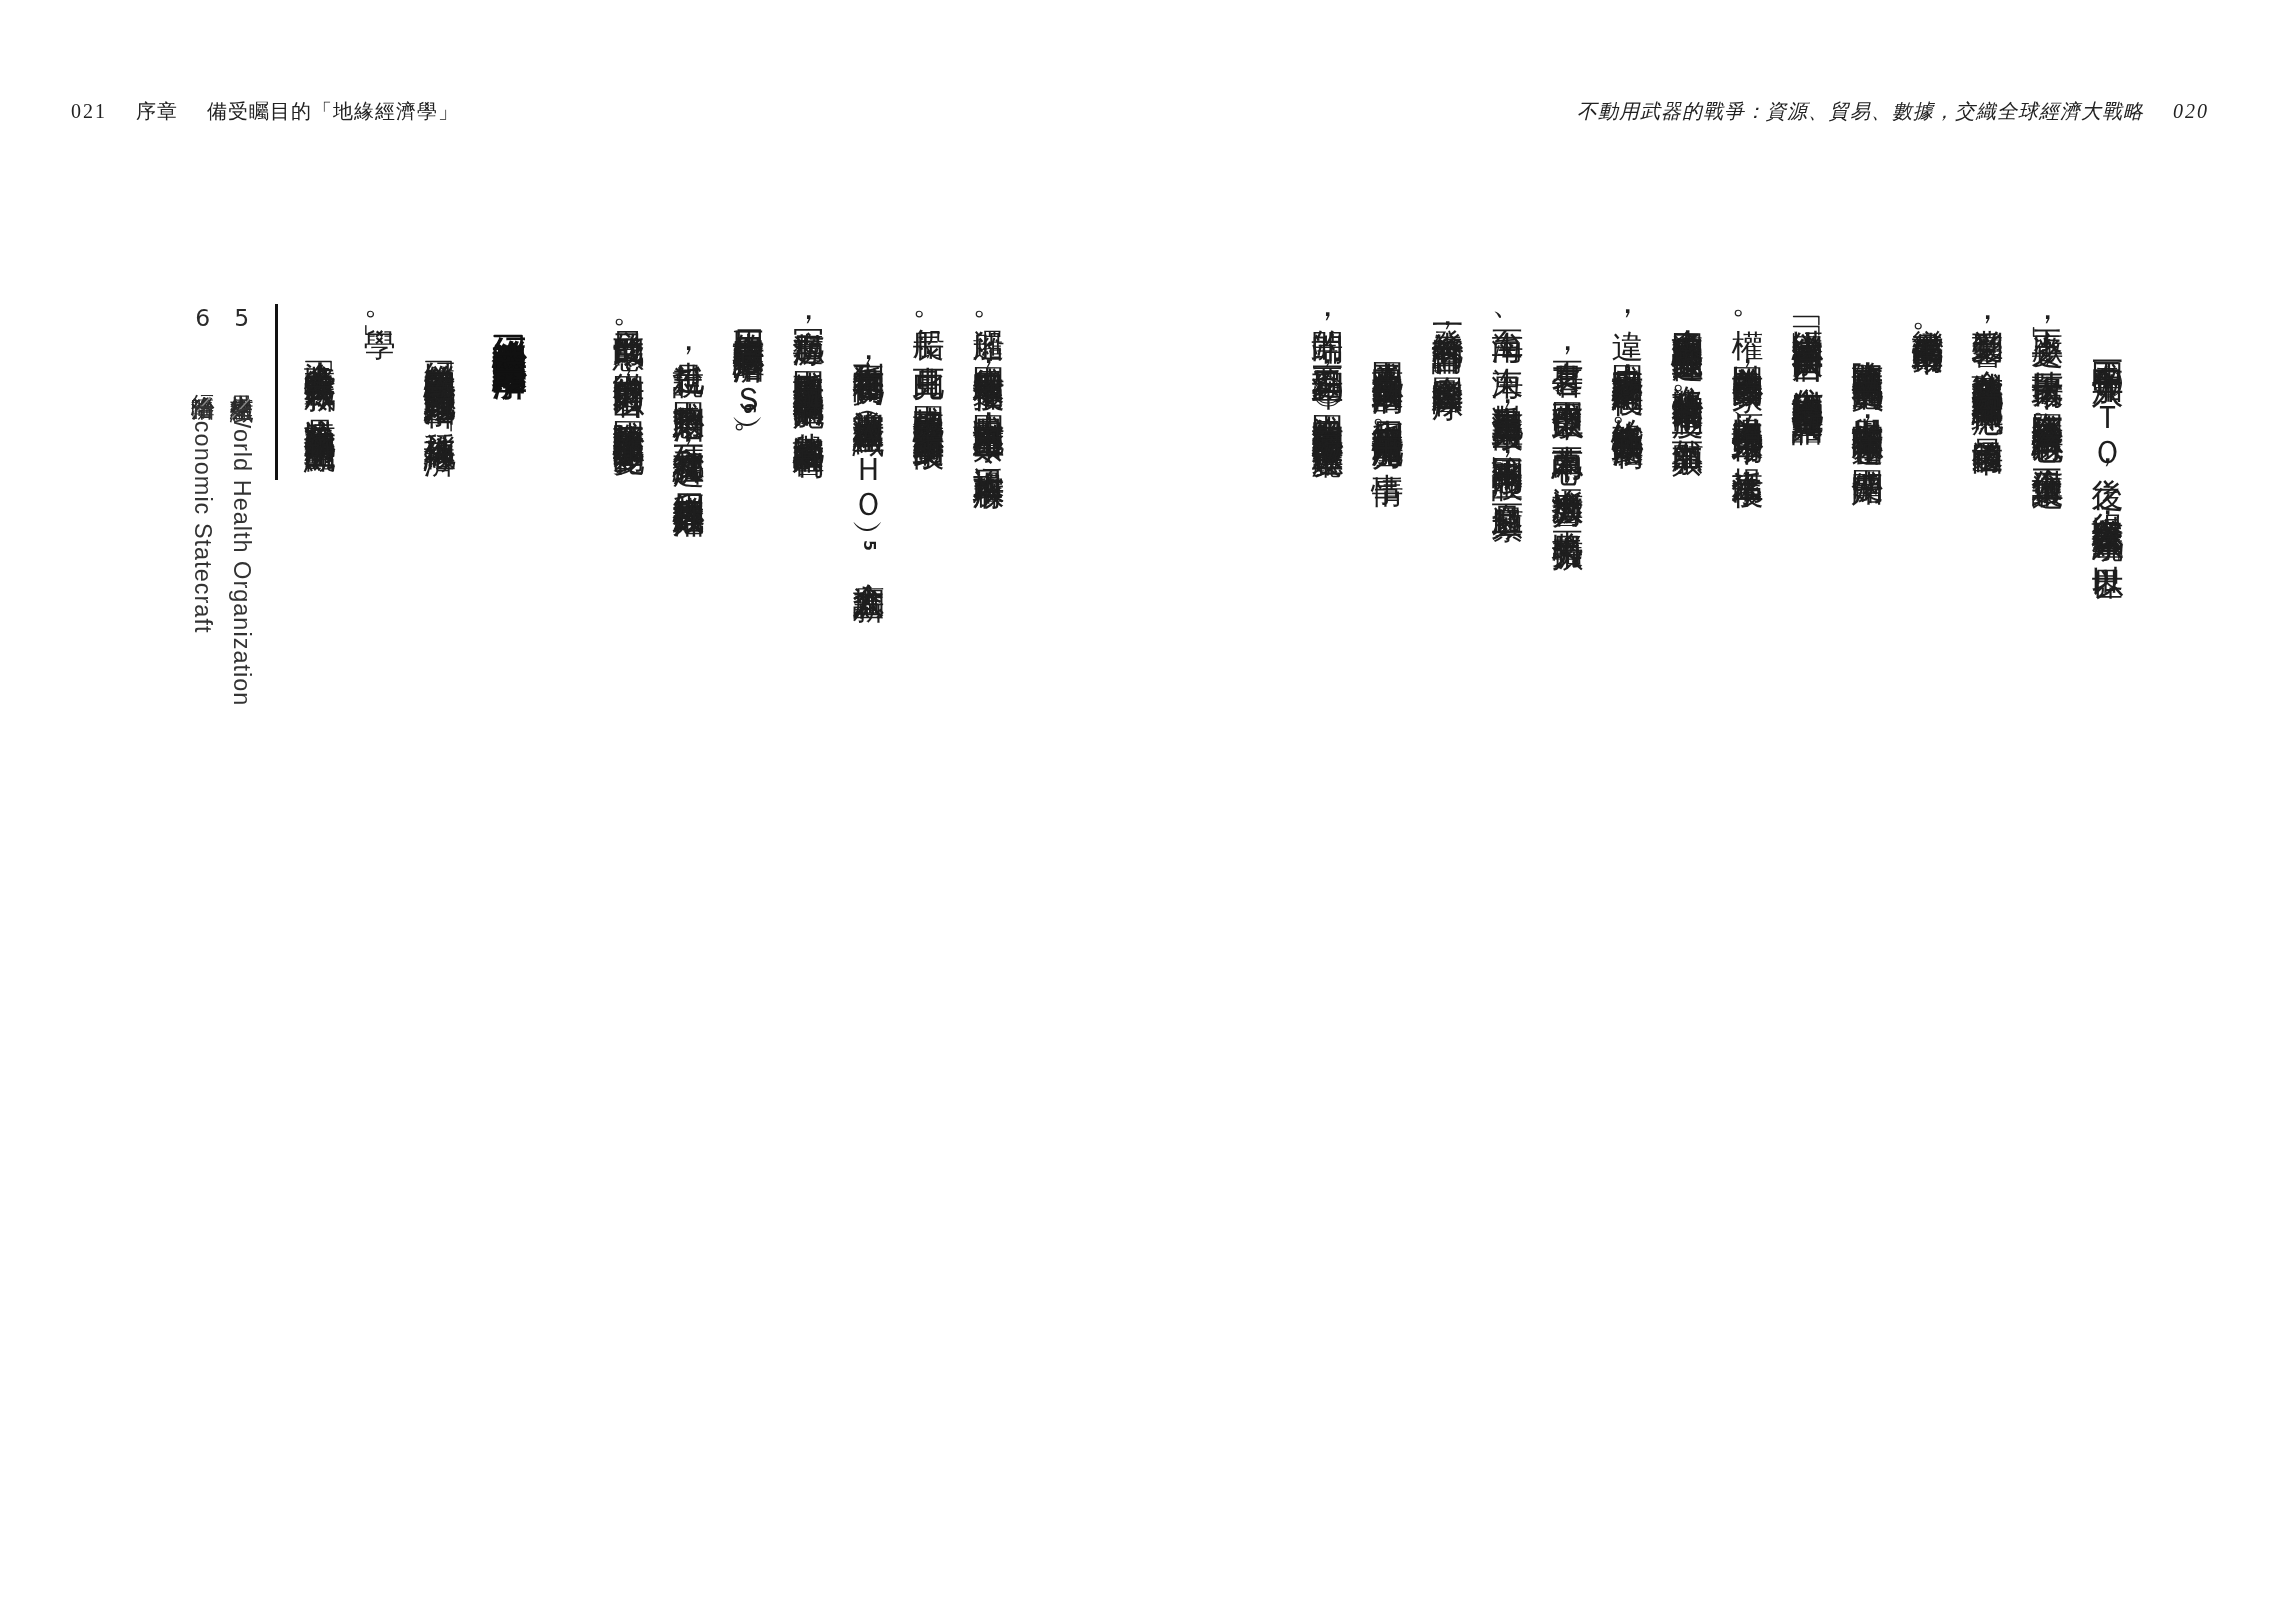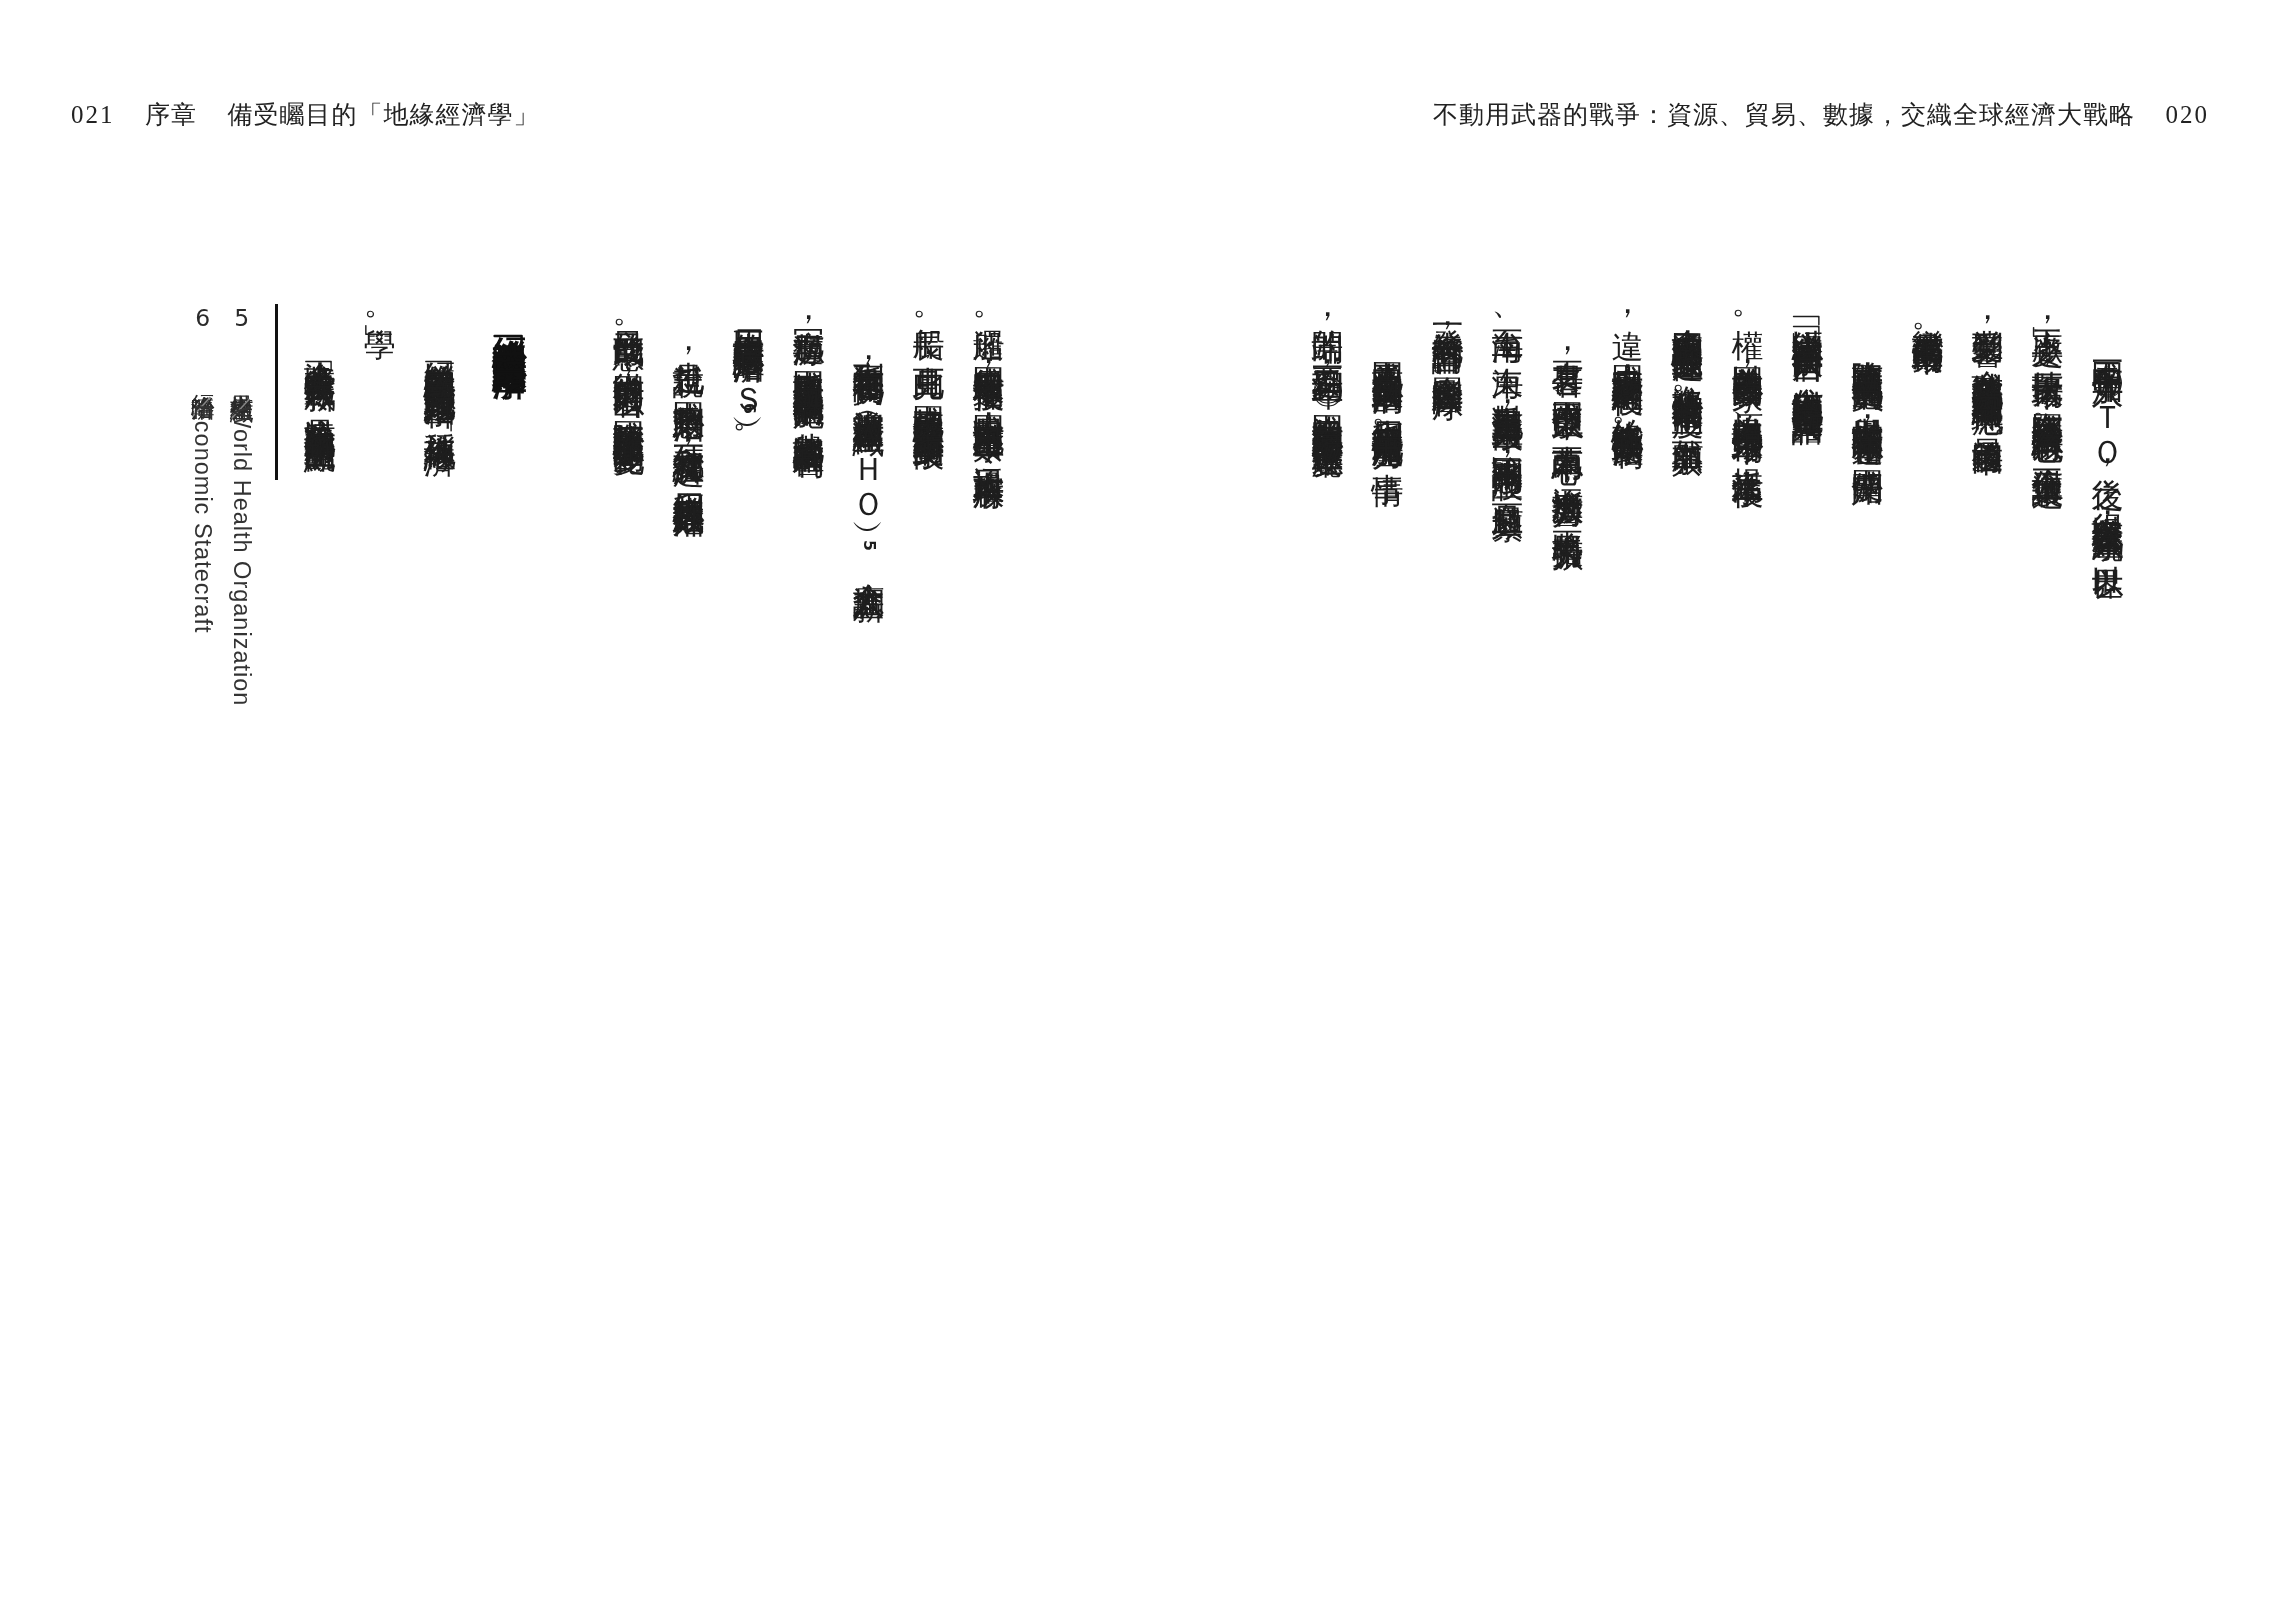--- a/index.html
+++ b/index.html
@@ -11,27 +11,27 @@
       width: 2285px;
       height: 1621px;
       position: relative;
       overflow: hidden;
       font-family: "DejaVu Serif", "Liberation Serif", serif;
       color: #1a1a1a;
     }
     .running-head {
       position: absolute;
       top: 98px;
-      font-size: 25px;
+      font-size: 20px;
       letter-spacing: 1px;
       white-space: nowrap;
       color: #222;
     }
     .running-head.left { left: 71px; }
-    .running-head.right { right: 76px; }
+    .running-head.right { right: 76px; font-style: italic; }
     .running-head .num {
       font-family: "Liberation Serif", serif;
       letter-spacing: 2px;
     }
     .running-head .gap { display: inline-block; width: 21.6px; }
 
     .page {
       position: absolute;
       top: 304px;
       height: 1108px;

